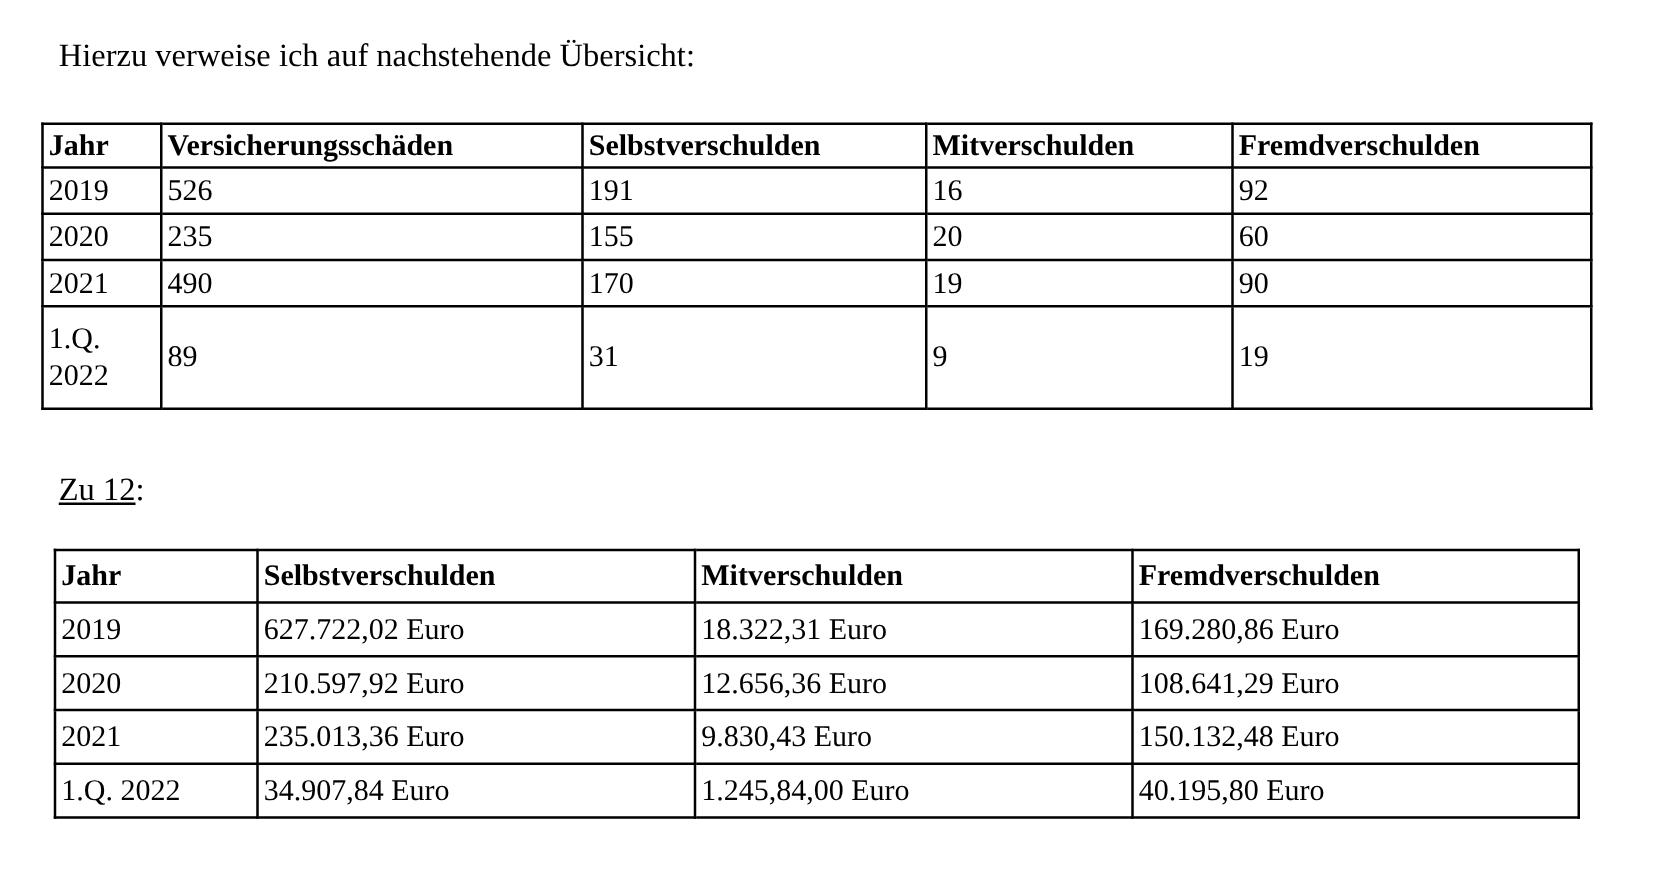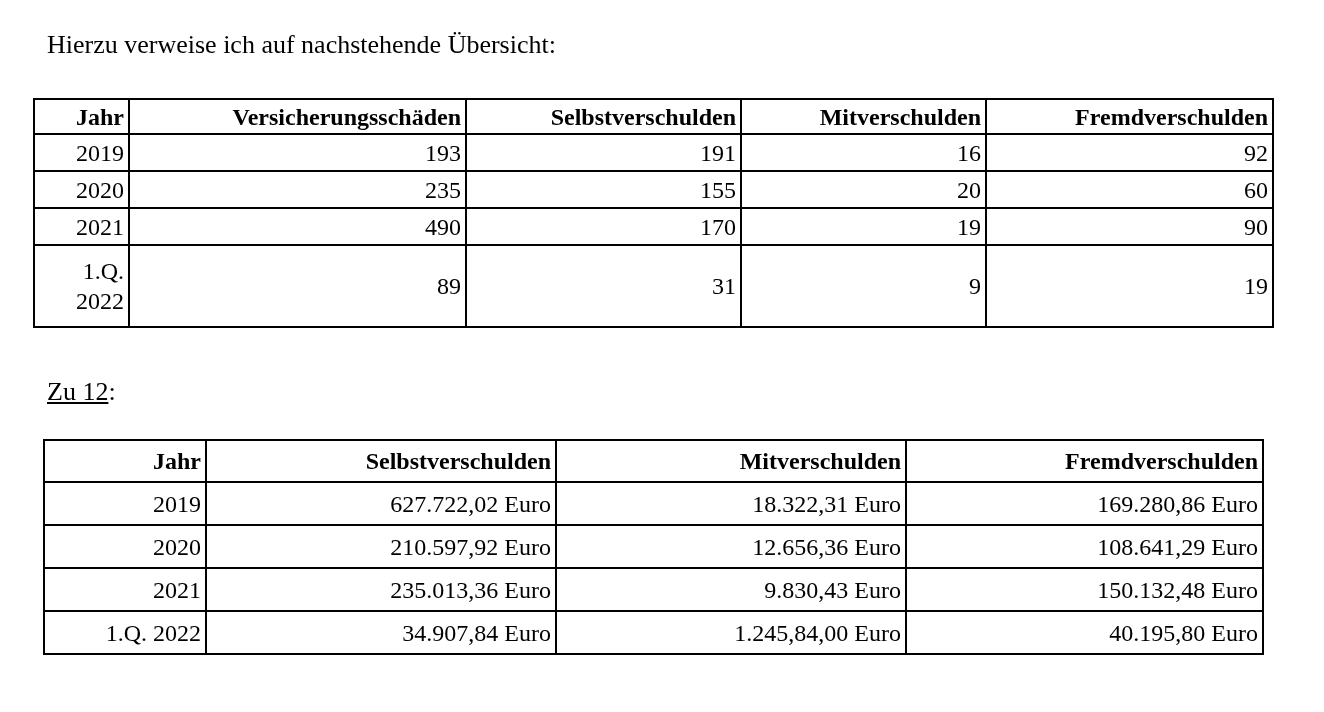--- a/index.html
+++ b/index.html
@@ -20,21 +20,21 @@
     font-size: 26px;
     line-height: 34px;
     font-weight: normal;
   }
   table {
     border-collapse: collapse;
     table-layout: fixed;
   }
   th, td {
     border: 2px solid #000000;
-    text-align: right;
+    text-align: left;
     vertical-align: middle;
     padding: 0 4px;
     font-size: 24px;
     line-height: 1.25;
     overflow: hidden;
   }
   th {
     font-weight: bold;
   }
   .table-counts {
@@ -77,21 +77,21 @@
       <th>Jahr</th>
       <th>Versicherungsschäden</th>
       <th>Selbstverschulden</th>
       <th>Mitverschulden</th>
       <th>Fremdverschulden</th>
     </tr>
   </thead>
   <tbody>
     <tr>
       <td>2019</td>
-      <td>193</td>
+      <td>526</td>
       <td>191</td>
       <td>16</td>
       <td>92</td>
     </tr>
     <tr>
       <td>2020</td>
       <td>235</td>
       <td>155</td>
       <td>20</td>
       <td>60</td>

